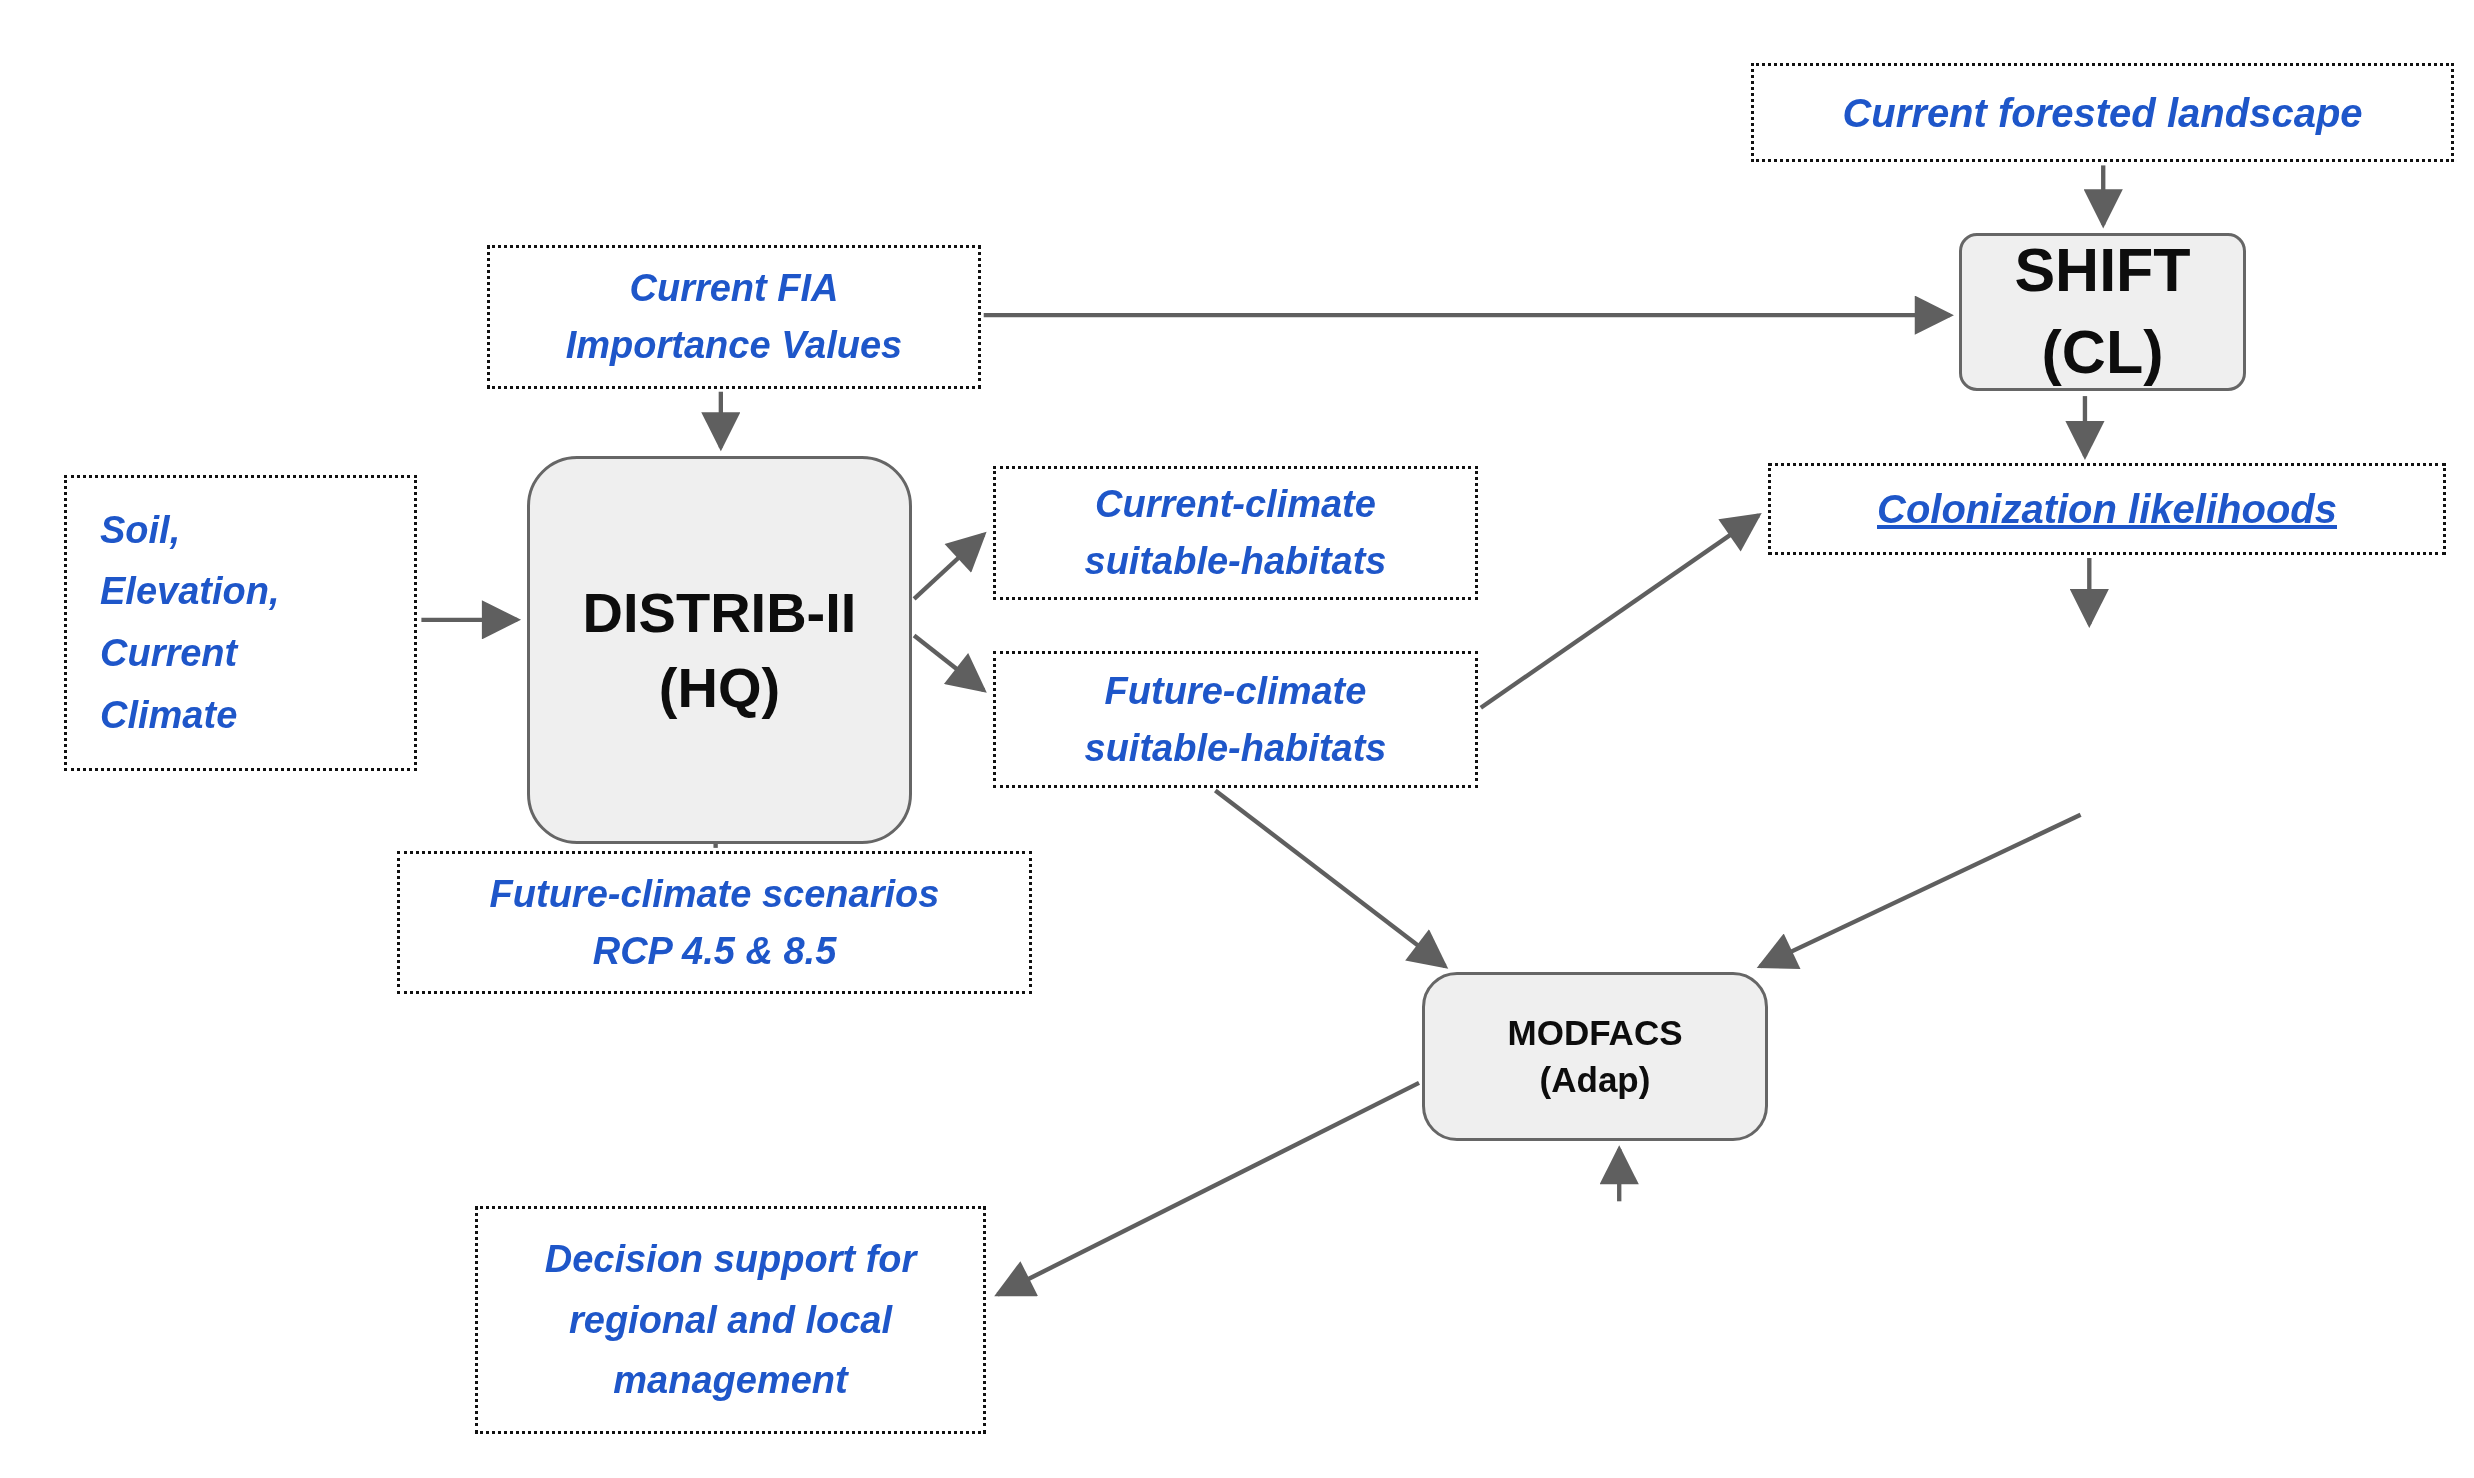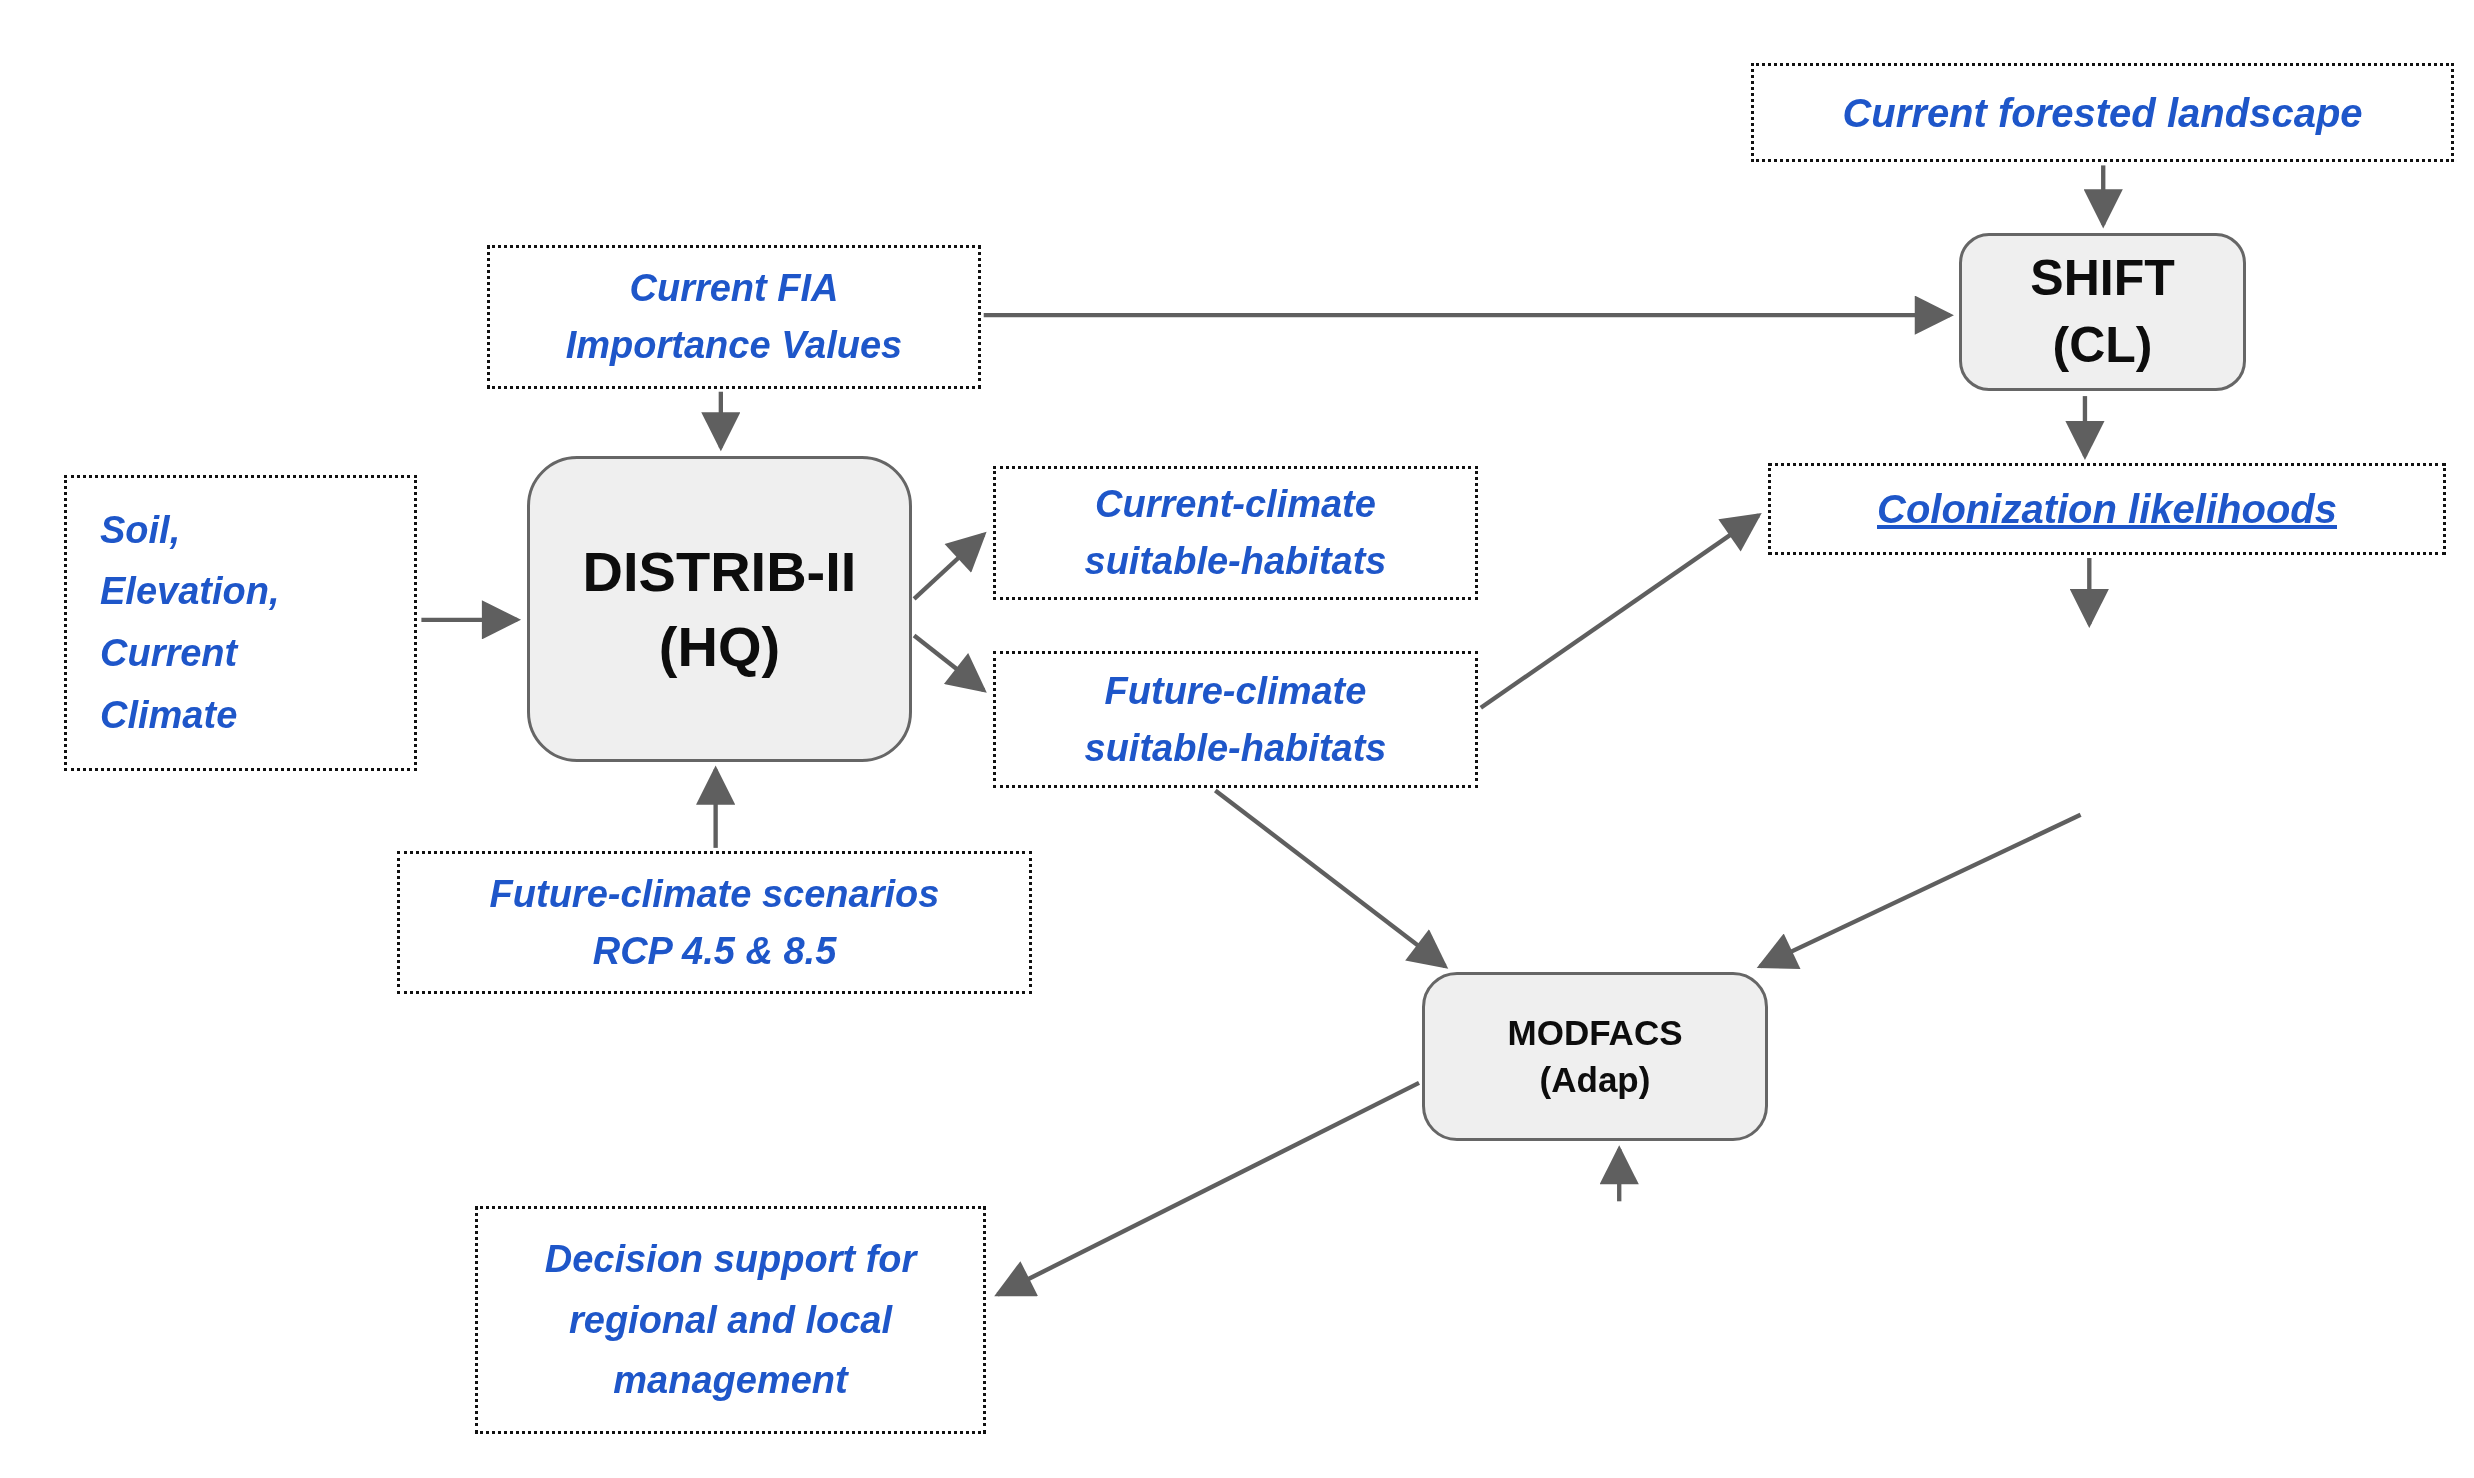--- a/index.html
+++ b/index.html
@@ -54,21 +54,21 @@
     display: flex;
     flex-direction: column;
     align-items: center;
     justify-content: center;
     text-align: center;
     color: #0d0d0d;
     font-weight: bold;
     line-height: 1.34;
   }
   .model.distrib { border-radius: 50px; font-size: 56px; }
-  .model.shift   { border-radius: 30px; font-size: 50px; }
+  .model.shift   { border-radius: 18px; font-size: 61px; }
   .model.modfacs { border-radius: 35px; font-size: 35px; }
 </style>
 </head>
 <body>
 
 <div id="canvas">
 
   <svg id="arrows" viewBox="0 0 2843 1699">
     <defs>
       <marker id="ah" viewBox="0 0 10 10" refX="9" refY="5" markerWidth="10" markerHeight="9" orient="auto-start-reverse">
@@ -127,21 +127,21 @@
 RCP 4.5 &amp; 8.5</span>
   </div>
 
   <div class="dbox loose" style="left:475px; top:1206px; width:511px; height:228px;">
     <span>Decision support for
 regional and local
 management</span>
   </div>
 
 
-  <div class="model distrib" style="left:527px; top:456px; width:385px; height:306px;">
+  <div class="model distrib" style="left:527px; top:456px; width:385px; height:388px;">
     <div>DISTRIB-II</div>
     <div>(HQ)</div>
   </div>
 
   <div class="model shift" style="left:1959px; top:233px; width:287px; height:158px;">
     <div>SHIFT</div>
     <div>(CL)</div>
   </div>
 
   <div class="model modfacs" style="left:1422px; top:972px; width:346px; height:169px;">

